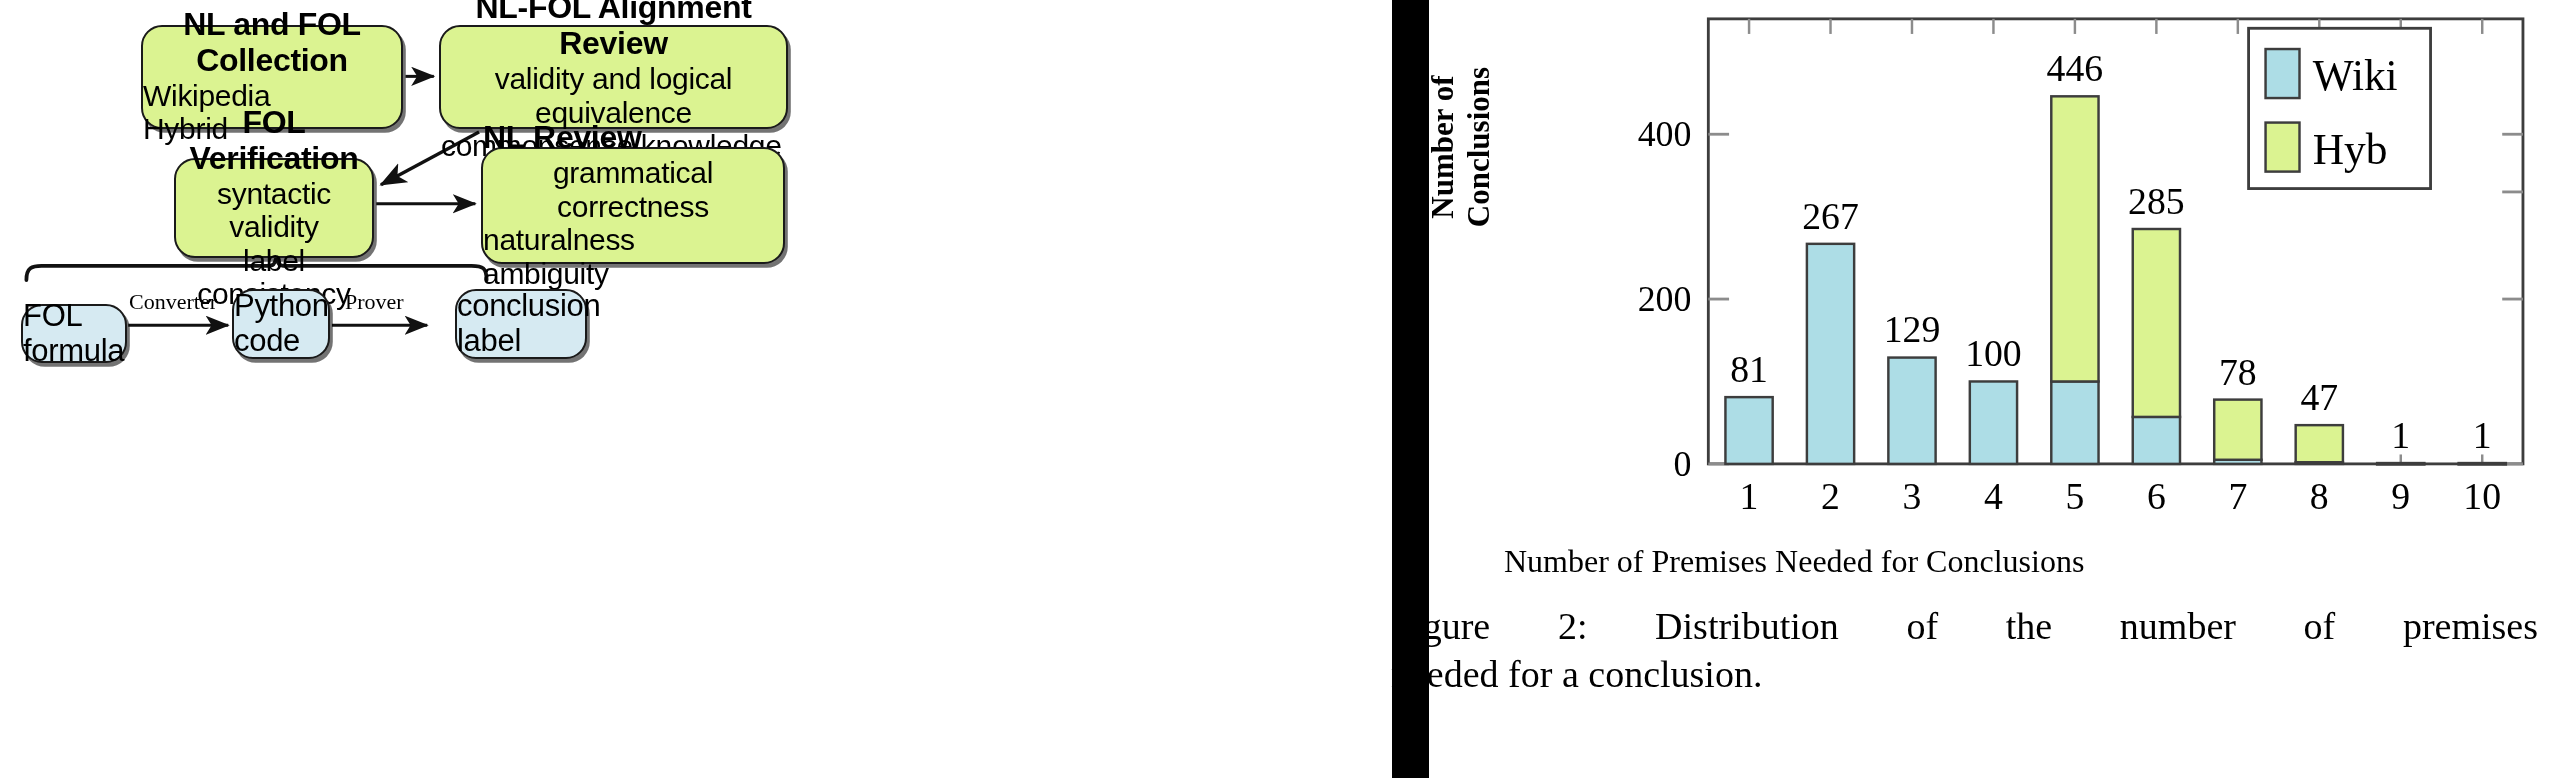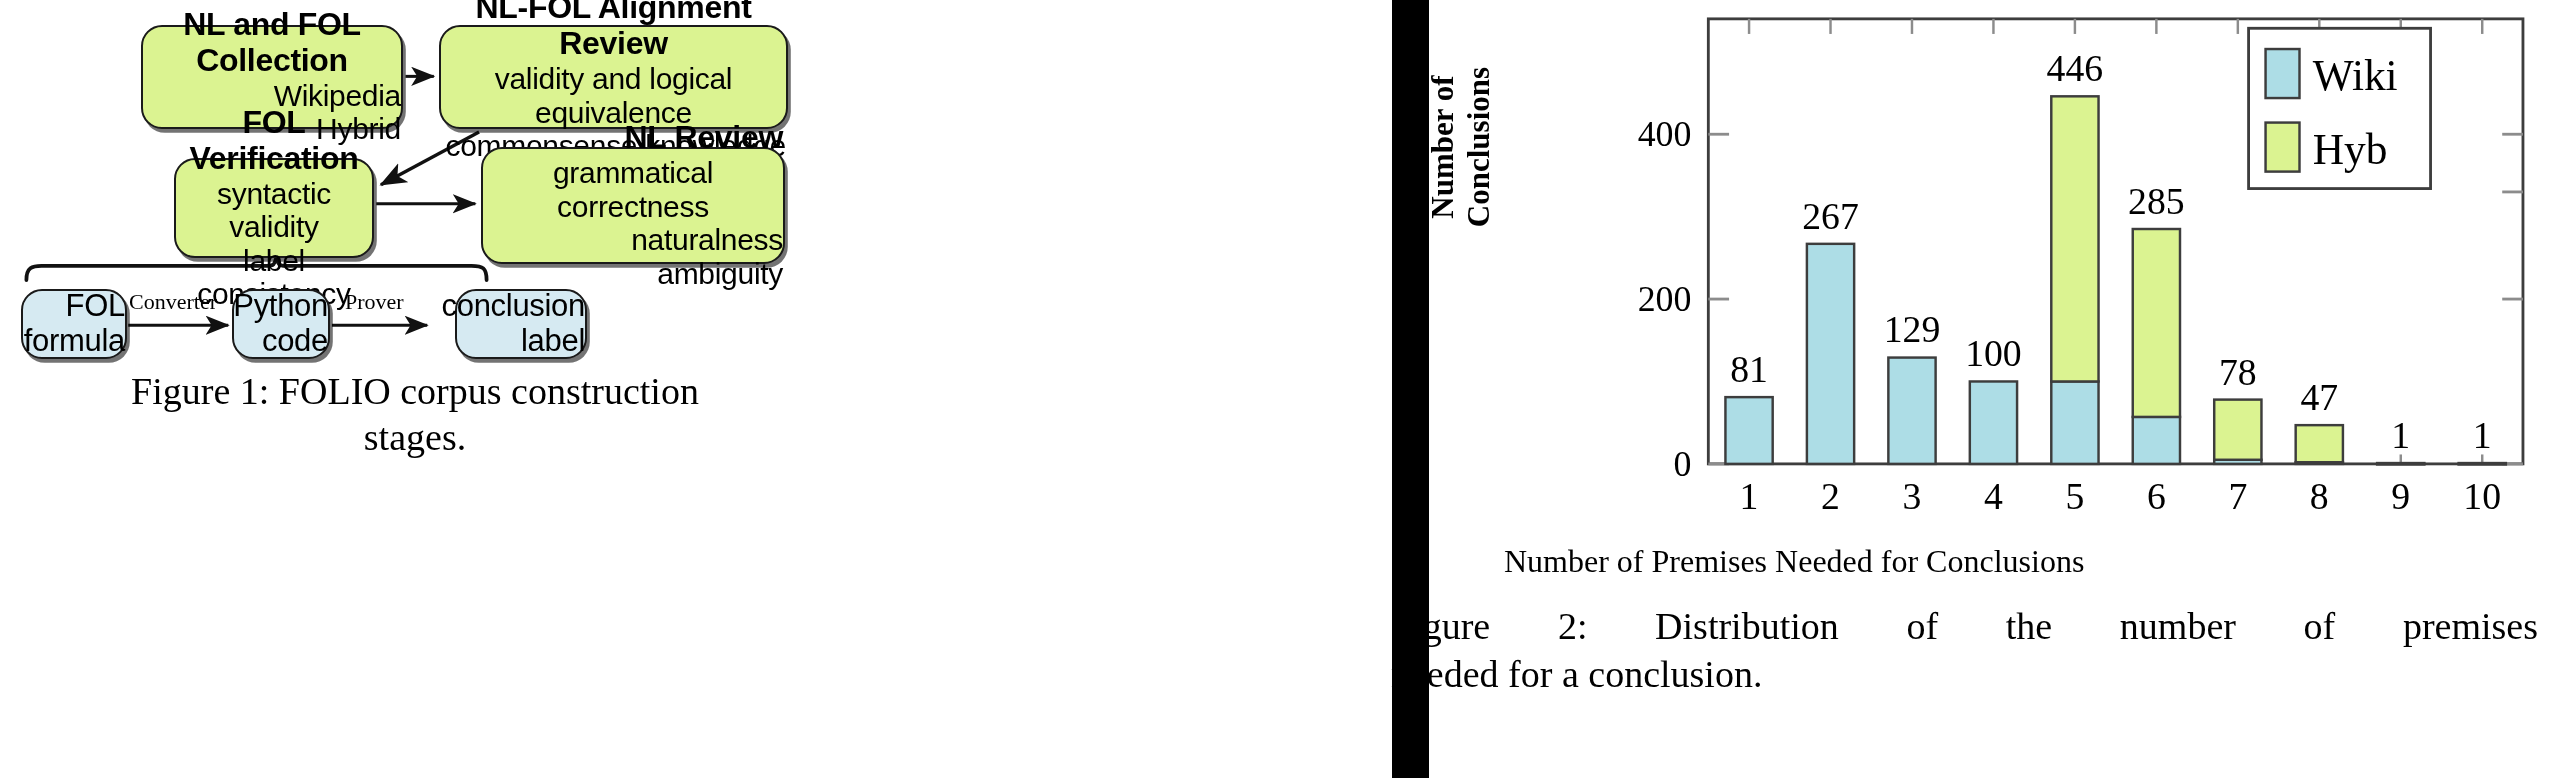--- a/index.html
+++ b/index.html
@@ -7,36 +7,36 @@
        font-family:"Liberation Serif", serif;}
 
   .panel{position:absolute;top:0;height:779px;background:#fff;}
   #left-panel{left:0;width:1392px;}
   #divider{position:absolute;left:1392px;top:0;width:38px;height:779px;background:#000;}
   #right-panel{left:1429px;width:1147px;}
 
   
   .node{position:absolute;box-sizing:border-box;border:2.8px solid #1a1a1a;
         border-radius:21px;display:flex;flex-direction:column;
-        align-items:flex-end;justify-content:center;
+        align-items:flex-start;justify-content:center;
         box-shadow:2.8px 3.8px 0 rgba(0,0,0,.55);
         font-family:"Liberation Sans", sans-serif;color:#000;
         text-align:center;line-height:1.12;}
   .node.green{background:#dbf391;}
   .node.blue {background:#d6eaf2;}
   .node .t{font-weight:bold;font-size:32px;letter-spacing:-0.3px;}
   .node .s{font-weight:normal;font-size:30px;letter-spacing:-0.3px;}
   .node.blue .s{font-size:31px;}
 
   #node-collection{left:141px;top:24.5px;width:262px;height:104px;}
   #node-alignment {left:439px;top:24.5px;width:349px;height:104px;}
   #node-verify    {left:174px;top:158px;width:200px;height:100px;}
   #node-nlreview  {left:481px;top:147px;width:304px;height:117px;}
 
-  #node-folformula{left:21px;top:289px;width:106px;height:70px;padding-left:32px;}
+  #node-folformula{left:21px;top:304px;width:106px;height:59px;}
   #node-python    {left:232px;top:289px;width:98px;height:70px;}
   #node-conclusion{left:431px;top:289px;width:132px;height:70px;margin-left:24px;}
 
   
   #flow-svg{position:absolute;left:0;top:0;width:811px;height:396px;overflow:visible;}
 
   .edge-label{position:absolute;font-family:"Liberation Serif", serif;
               font-size:22px;color:#000;white-space:nowrap;}
   #label-converter{left:129px;top:289px;}
   #label-prover   {left:345px;top:289px;}
@@ -124,21 +124,20 @@
   </div>
 
   <div class="node blue" id="node-conclusion">
     <div class="s">conclusion</div>
     <div class="s">label</div>
   </div>
 
   <div class="edge-label" id="label-converter">Converter</div>
   <div class="edge-label" id="label-prover">Prover</div>
 
-  <div class="caption" id="caption-fig1">Figure 1: FOLIO corpus construction stages.</div>
 </div>
 
 <div id="divider"></div>
 
 <div class="panel" id="right-panel">
   <div id="chart-wrap">
 
     <div id="ylabel">Number of Conclusions</div>
 
     <svg id="chart-svg" width="1147" height="528" viewBox="0 0 1216 560">

